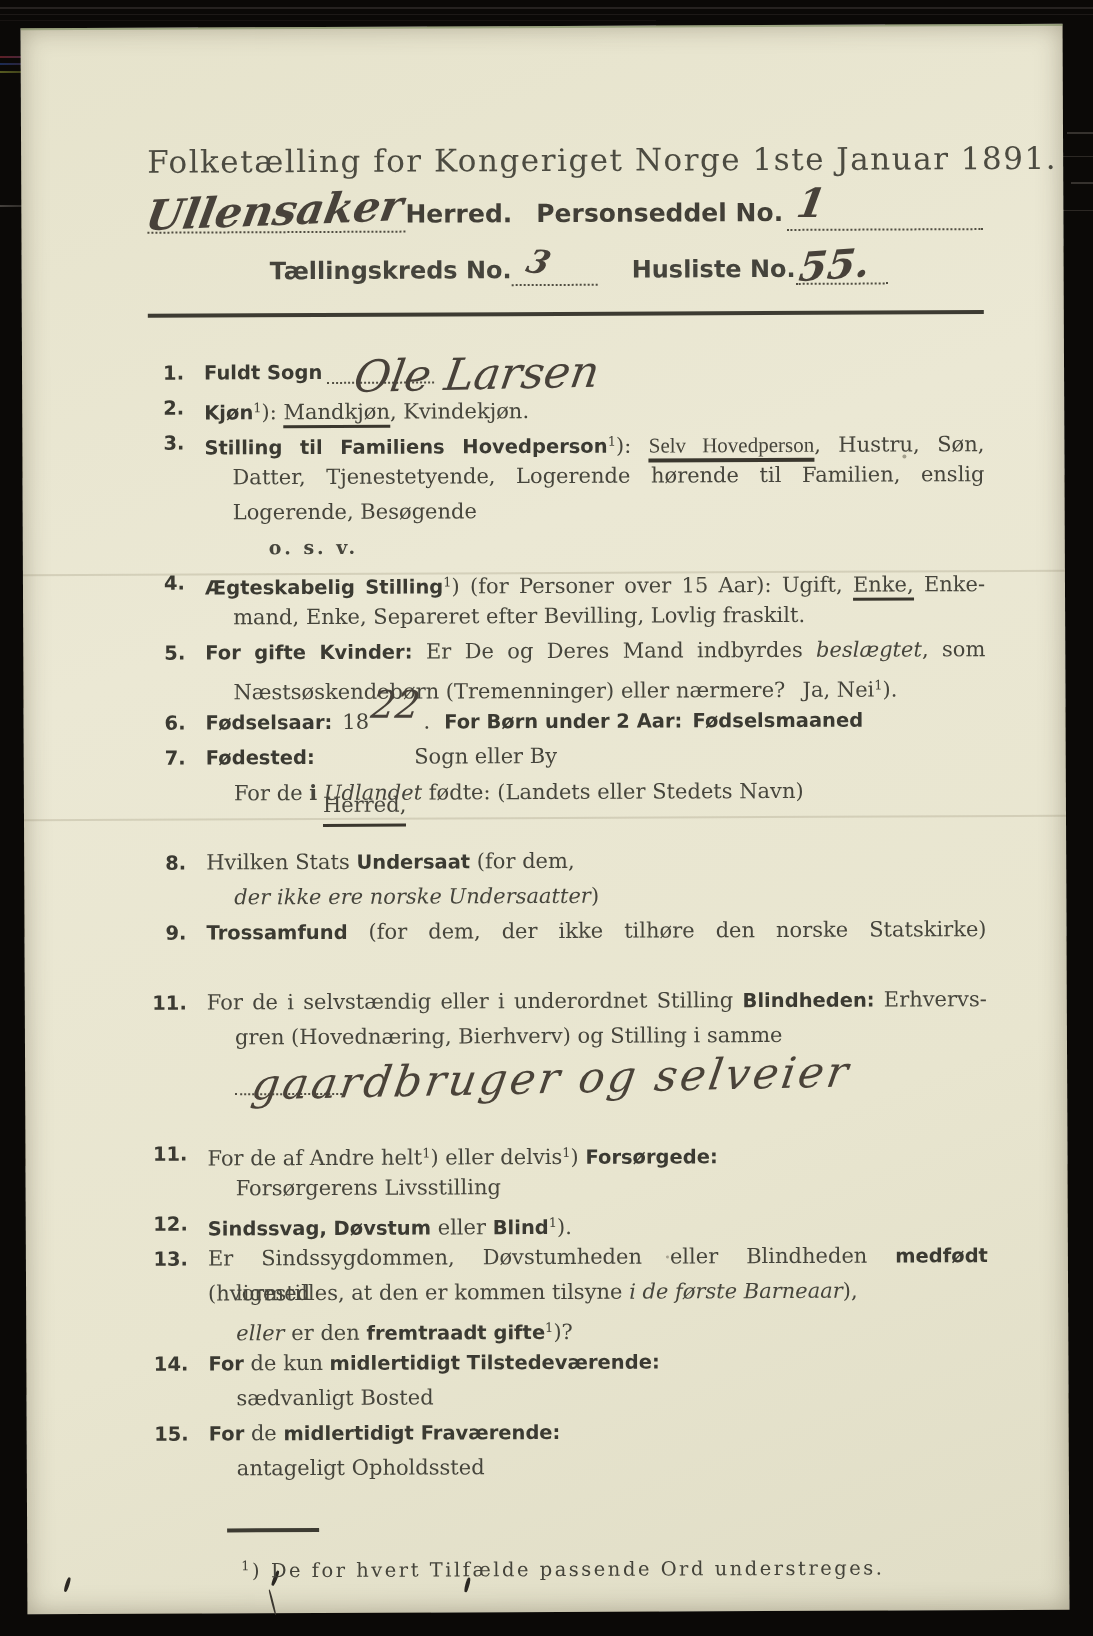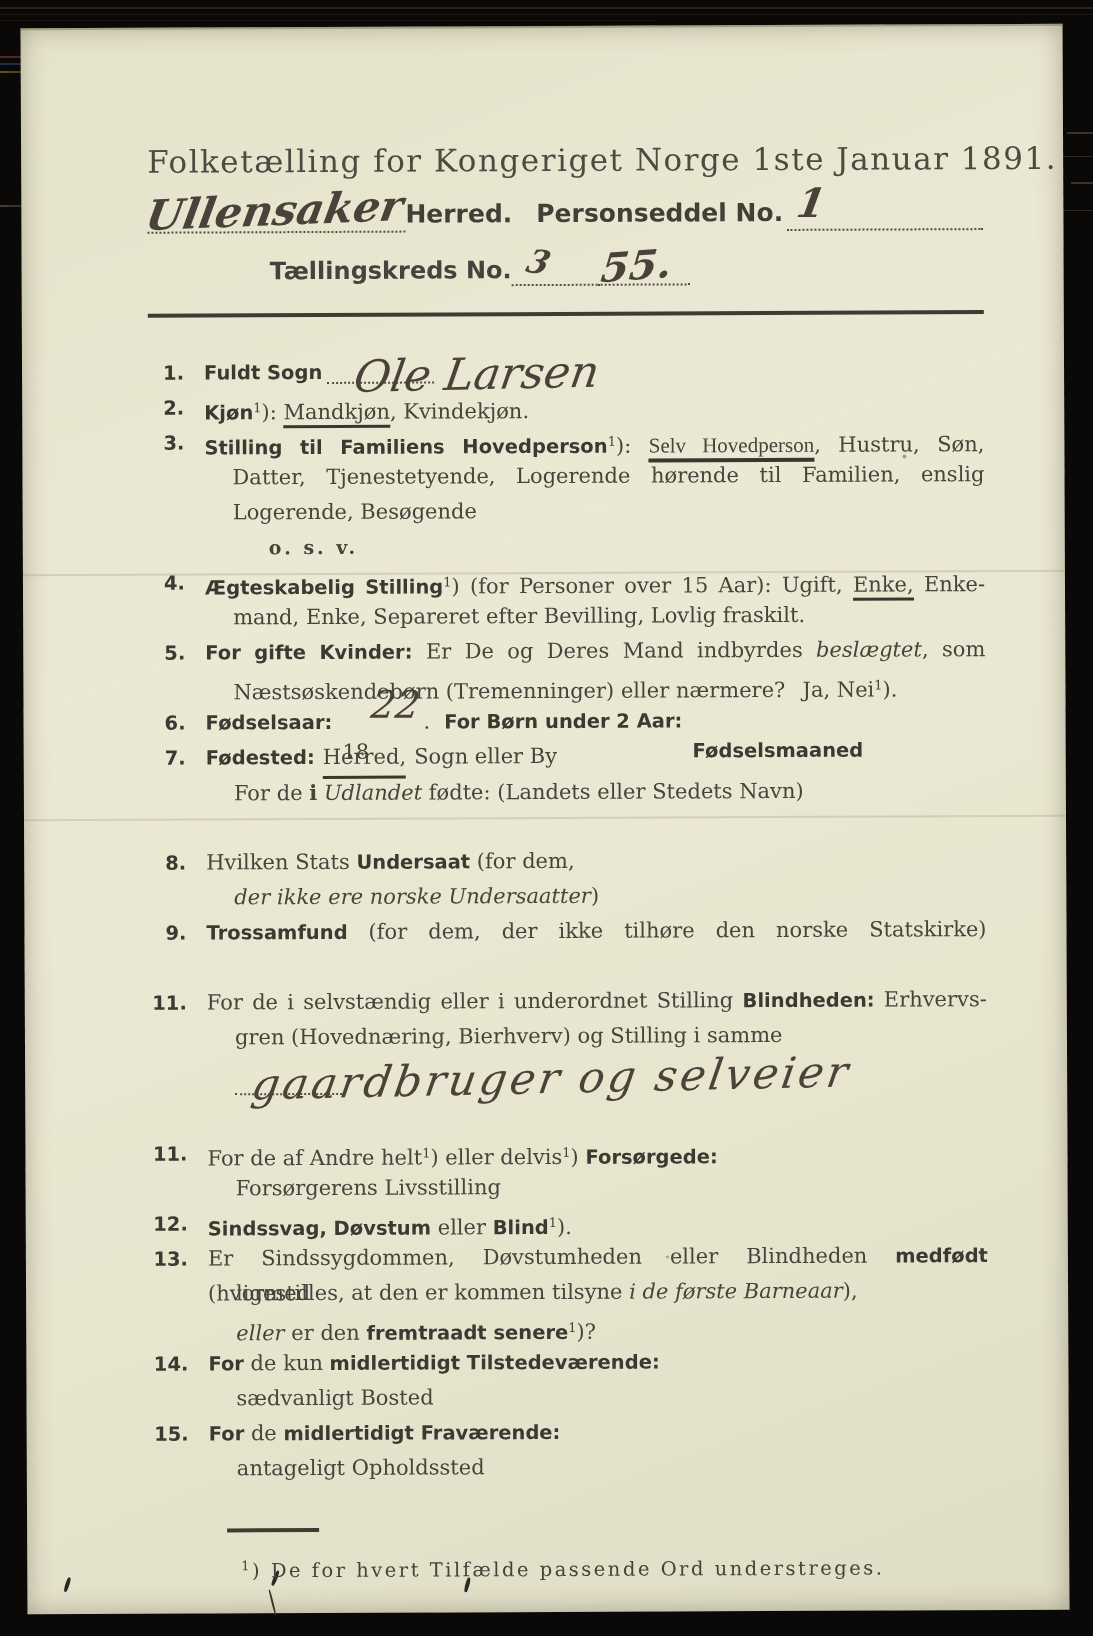--- a/index.html
+++ b/index.html
@@ -80,23 +80,23 @@
   .fl>span{flex:0 0 auto;white-space:pre;}
   .dots{flex:1 1 auto;height:27px;border-bottom:2.6px dotted #514e42;position:relative;margin-left:5px;}
   .hwline .dots{height:38px;}
   .ind{margin-left:28px;}
   .osv{margin-left:64px;font-family:"DejaVu Serif",serif;font-weight:700;letter-spacing:3px;font-size:19px;}
   .bs{font-family:"DejaVu Sans",sans-serif;font-weight:700;font-size:19.5px;color:#3b3a32;}
   .ser{font-family:"DejaVu Serif",serif;}
   .bser{font-family:"DejaVu Serif",serif;font-weight:700;}
   .it{font-style:italic;}
   .sup{font-size:13px;vertical-align:7px;}
-  .hu{border-bottom:3px solid #3a372e;padding-bottom:1px;}
+  .hu{border-bottom:3px solid #3a372e;padding-bottom:1px;margin-top:48px;}
   .hu2{border-bottom:4px solid #3a372e;padding-bottom:1px;font-family:Liberation Serif, serif;}
-  .ml8{margin-left:8px;} .ml10{margin-left:10px;margin-top:30px;} .ml14{margin-left:14px;}
+  .ml8{margin-left:8px;} .ml10{margin-left:10px;} .ml14{margin-left:14px;}
 
   
   .fnrule{margin:42px 0 0 74px;width:92px;height:3.5px;background:#3d3b32;}
   .fnote{margin:26px 0 0 88px;font-size:19.5px;letter-spacing:2.5px;color:#44433a;}
 </style>
 </head>
 <body>
 
 <div class="scan">
   <div class="streak s1"></div>
@@ -135,20 +135,21 @@
         <span class="hdots h2dots2">
           <span class="hw hw-abs hw-pno">1</span>
         </span>
       </div>
 
       <div class="h3">
         <span>Tællingskreds No.</span>
         <span class="hdots h3d1">
           <span class="hw hw-abs hw-tk">3</span>
         </span>
+        <span class="gap34">Husliste No.</span>
         <span class="hdots h3d2">
           <span class="hw hw-abs hw-hl">55.</span>
         </span>
       </div>
 
       <div class="hrule"></div>
 
       <div class="items">
 
         <div class="item">
@@ -284,21 +285,21 @@
           <div class="ibody">
             <div class="line"><span class="bs">Sindssvag, Døvstum</span><span class="ser"> eller </span><span class="bs">Blind</span><sup class="sup">1</sup><span class="ser">).</span></div>
           </div>
         </div>
 
         <div class="item">
           <span class="num">13.</span>
           <div class="ibody">
             <div class="line jl"><span class="ser">Er Sindssygdommen, Døvstumheden eller Blindheden </span><span class="bs">medfødt</span><span class="ser"> (hvormed</span></div>
             <div class="line ind"><span class="ser">ligestilles, at den er kommen tilsyne </span><span class="ser it">i de første Barneaar</span><span class="ser">),</span></div>
-            <div class="line ind"><span class="ser it">eller</span><span class="ser"> er den </span><span class="bs">fremtraadt senere</span><sup class="sup">1</sup><span class="ser">)?</span></div>
+            <div class="line ind"><span class="ser it">eller</span><span class="ser"> er den </span><span class="bs">fremtraadt gifte</span><sup class="sup">1</sup><span class="ser">)?</span></div>
           </div>
         </div>
 
         <div class="item">
           <span class="num">14.</span>
           <div class="ibody">
             <div class="line"><span class="bs">For</span><span class="ser"> de kun </span><span class="bs">midlertidigt Tilstedeværende:</span></div>
             <div class="line fl ind">
               <span class="ser">sædvanligt Bosted</span>
               <span class="dots"></span>

